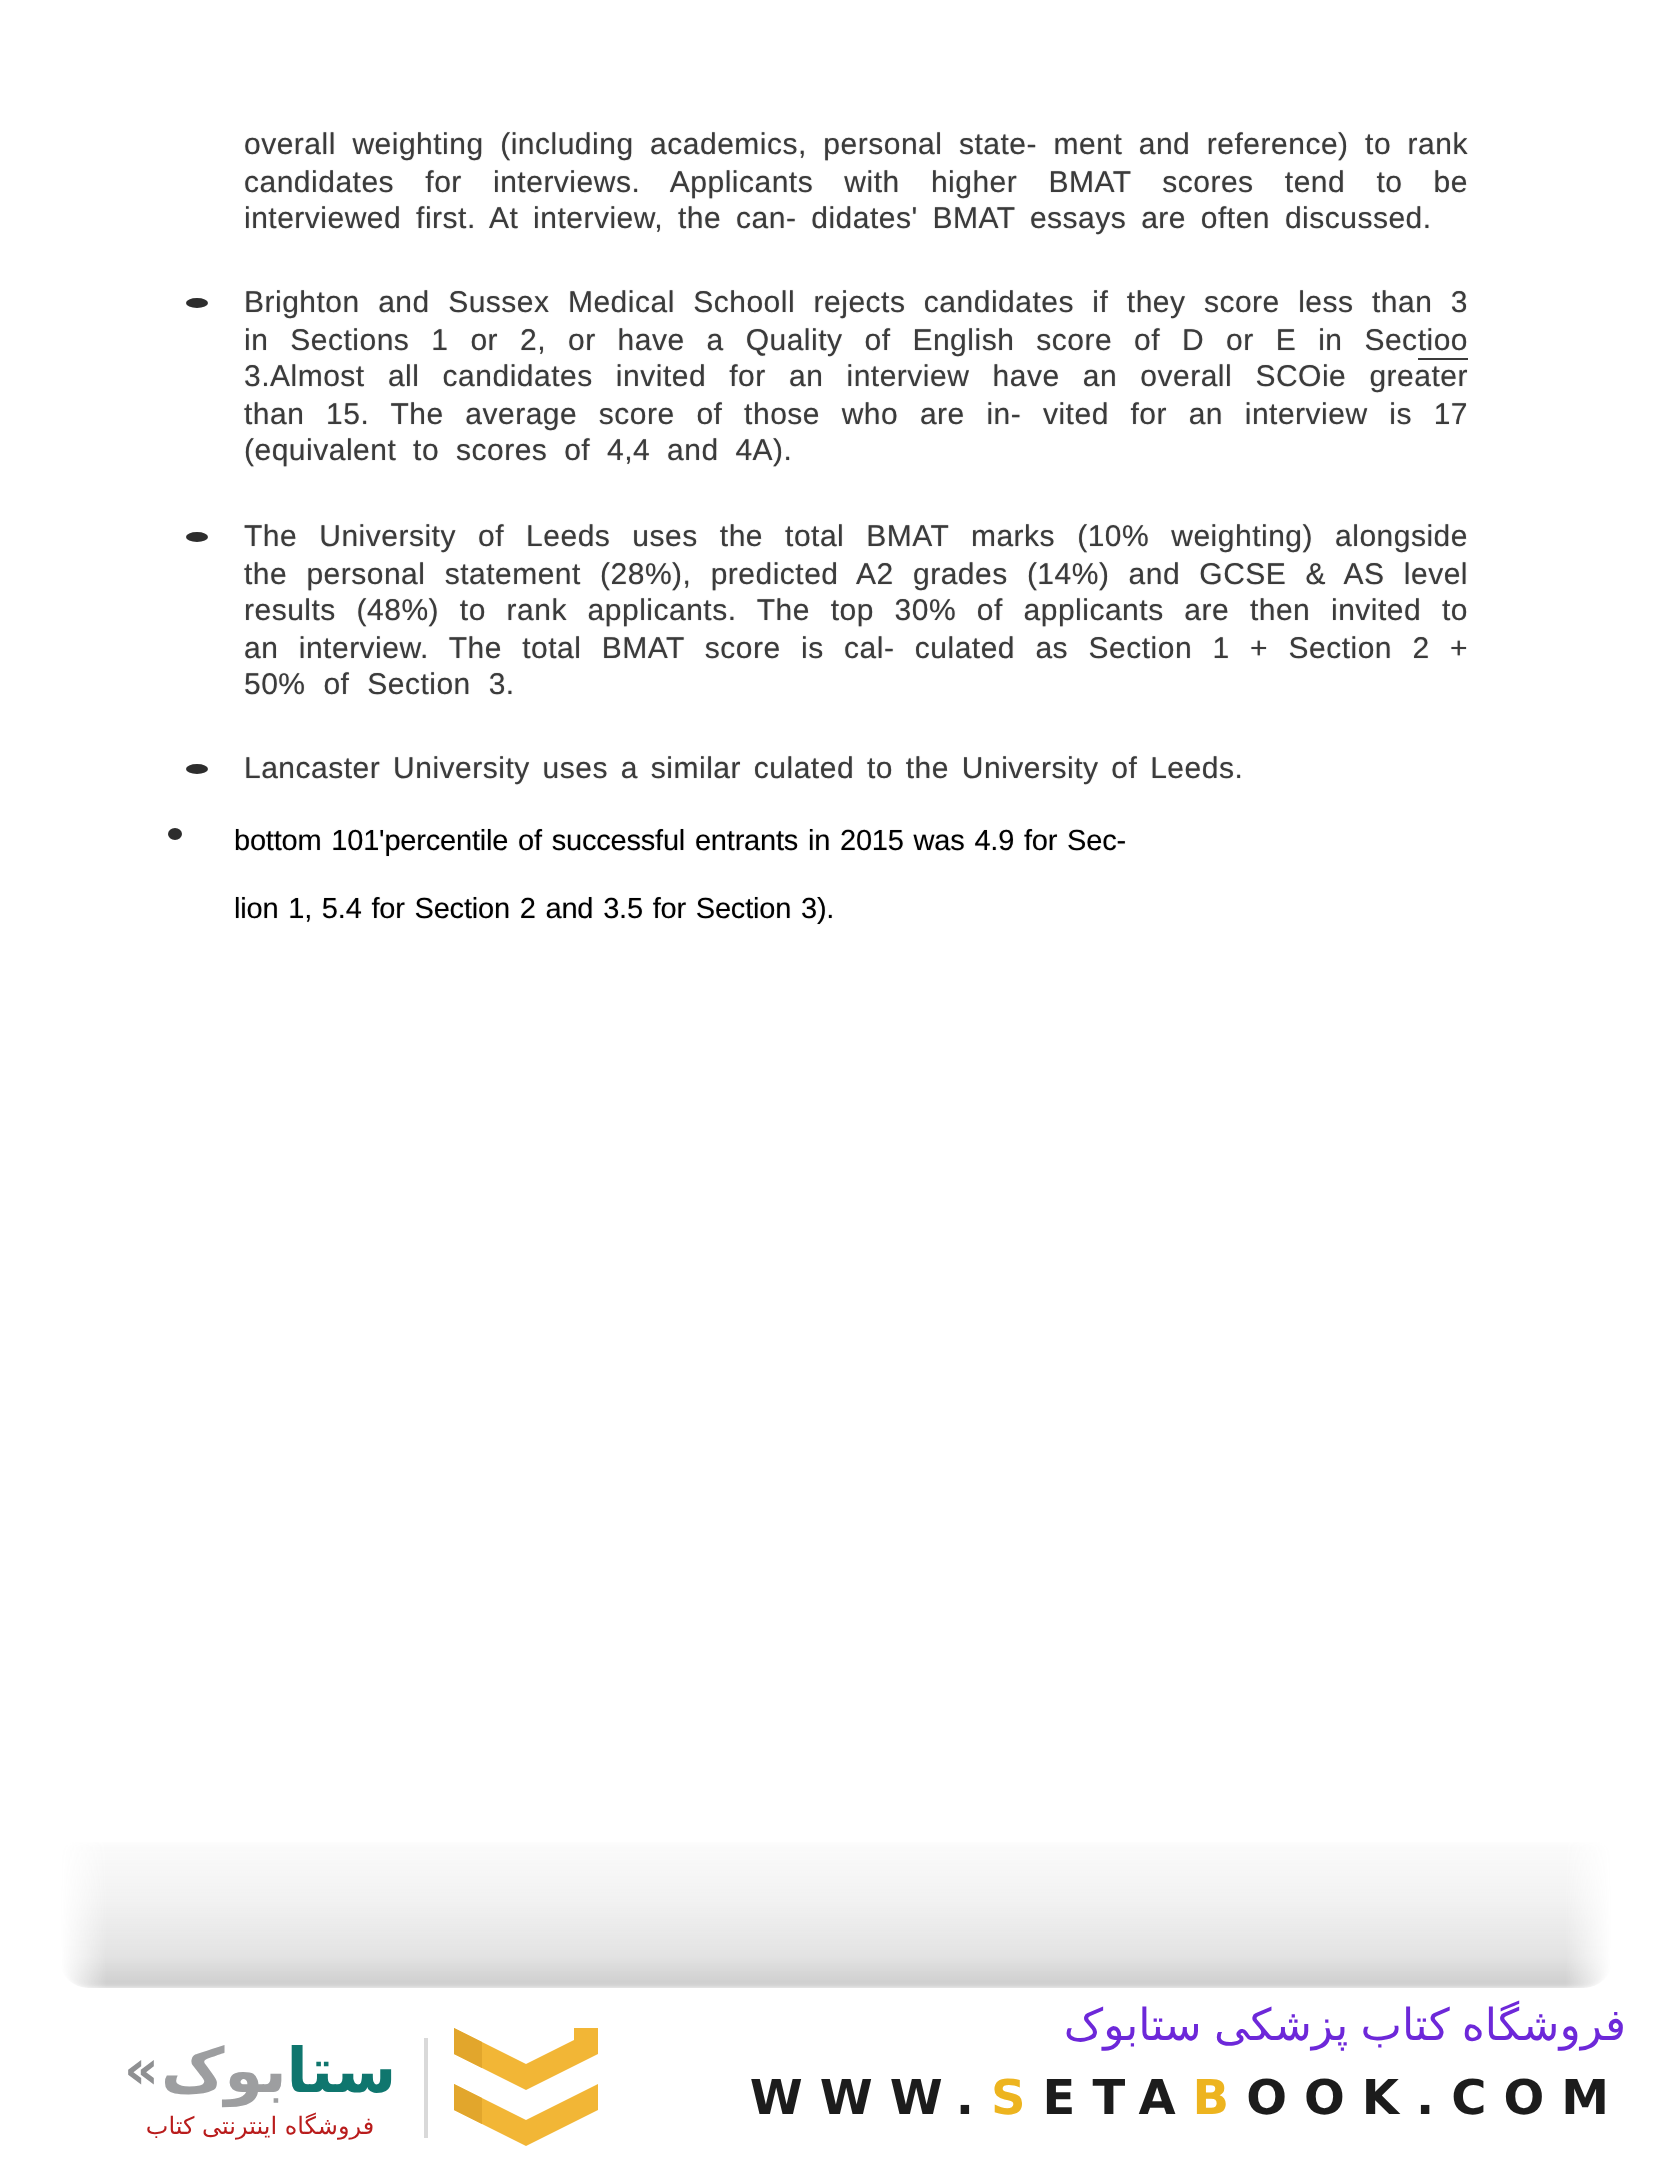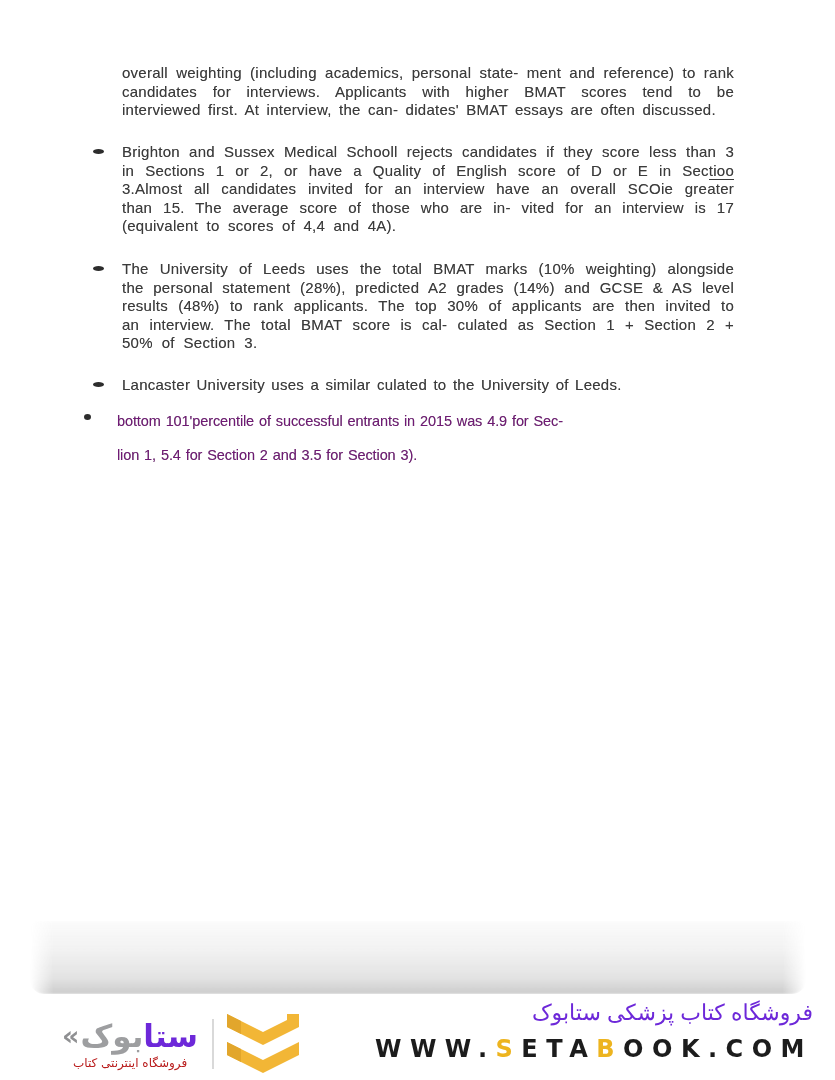--- a/index.html
+++ b/index.html
@@ -35,21 +35,21 @@
   .b1{top:143px;}
   .b1 .btext{word-spacing:4px;}
   .b2{top:260px;}
   .b2 .btext{word-spacing:4.5px;}
   .b3{top:376px;}
   .b3 .btext{word-spacing:2px;}
   .b4{top:407px;left:84px;}
   .b4 .marker{width:7px;height:6px;border-radius:50%;top:7px;}
   .b4 .btext{margin-left:33px;font-size:14.5px;line-height:19px;word-spacing:5.5px;}
   .b4 .subline{
-    margin-left:33px;color:#701a75;font-size:14.5px;line-height:18px;
+    margin-left:33px;color:#000000;font-size:14.5px;line-height:18px;
     letter-spacing:-0.1px;word-spacing:1px;text-align:left;
     text-shadow:0 0 0.5px rgba(70,70,70,0.55);
   }
   .b4 .subline.l2{margin-top:5px;}
   .b4 .subline.l3{margin-top:16px;}
   .u{border-bottom:1.4px solid #3b3b3b;}
   
   .shadow-band{
     position:absolute;left:30px;top:921px;width:776px;height:73px;
     background:linear-gradient(to bottom,
@@ -69,21 +69,21 @@
     display:flex;align-items:center;
   }
   .brand-text-col{display:flex;flex-direction:column;align-items:center;}
   .wordmark-row{
     display:flex;align-items:center;
     font-family:"DejaVu Sans", sans-serif;
     font-weight:700;font-size:31px;line-height:34px;
   }
   .guillemet{color:#8f9092;font-size:27px;font-weight:700;margin-right:3px;letter-spacing:-2px;}
   .wm-gray{color:#9d9ea0;}
-  .wm-gold{color:#6d28d9;}
+  .wm-gold{color:#0f766e;}
   .brand-subtitle{
     font-family:"DejaVu Sans", sans-serif;
     direction:rtl;color:#b91c1c;font-size:12px;margin-top:3px;
     letter-spacing:0;
     text-align:center;
   }
   .brand-divider{width:2px;height:50px;background:#d9d9d9;margin:0 10px 0 14px;}
   .chevron-wrap{width:78px;height:66px;}
   .footer-right{position:absolute;right:22px;top:0;text-align:right;}
   .tagline{

